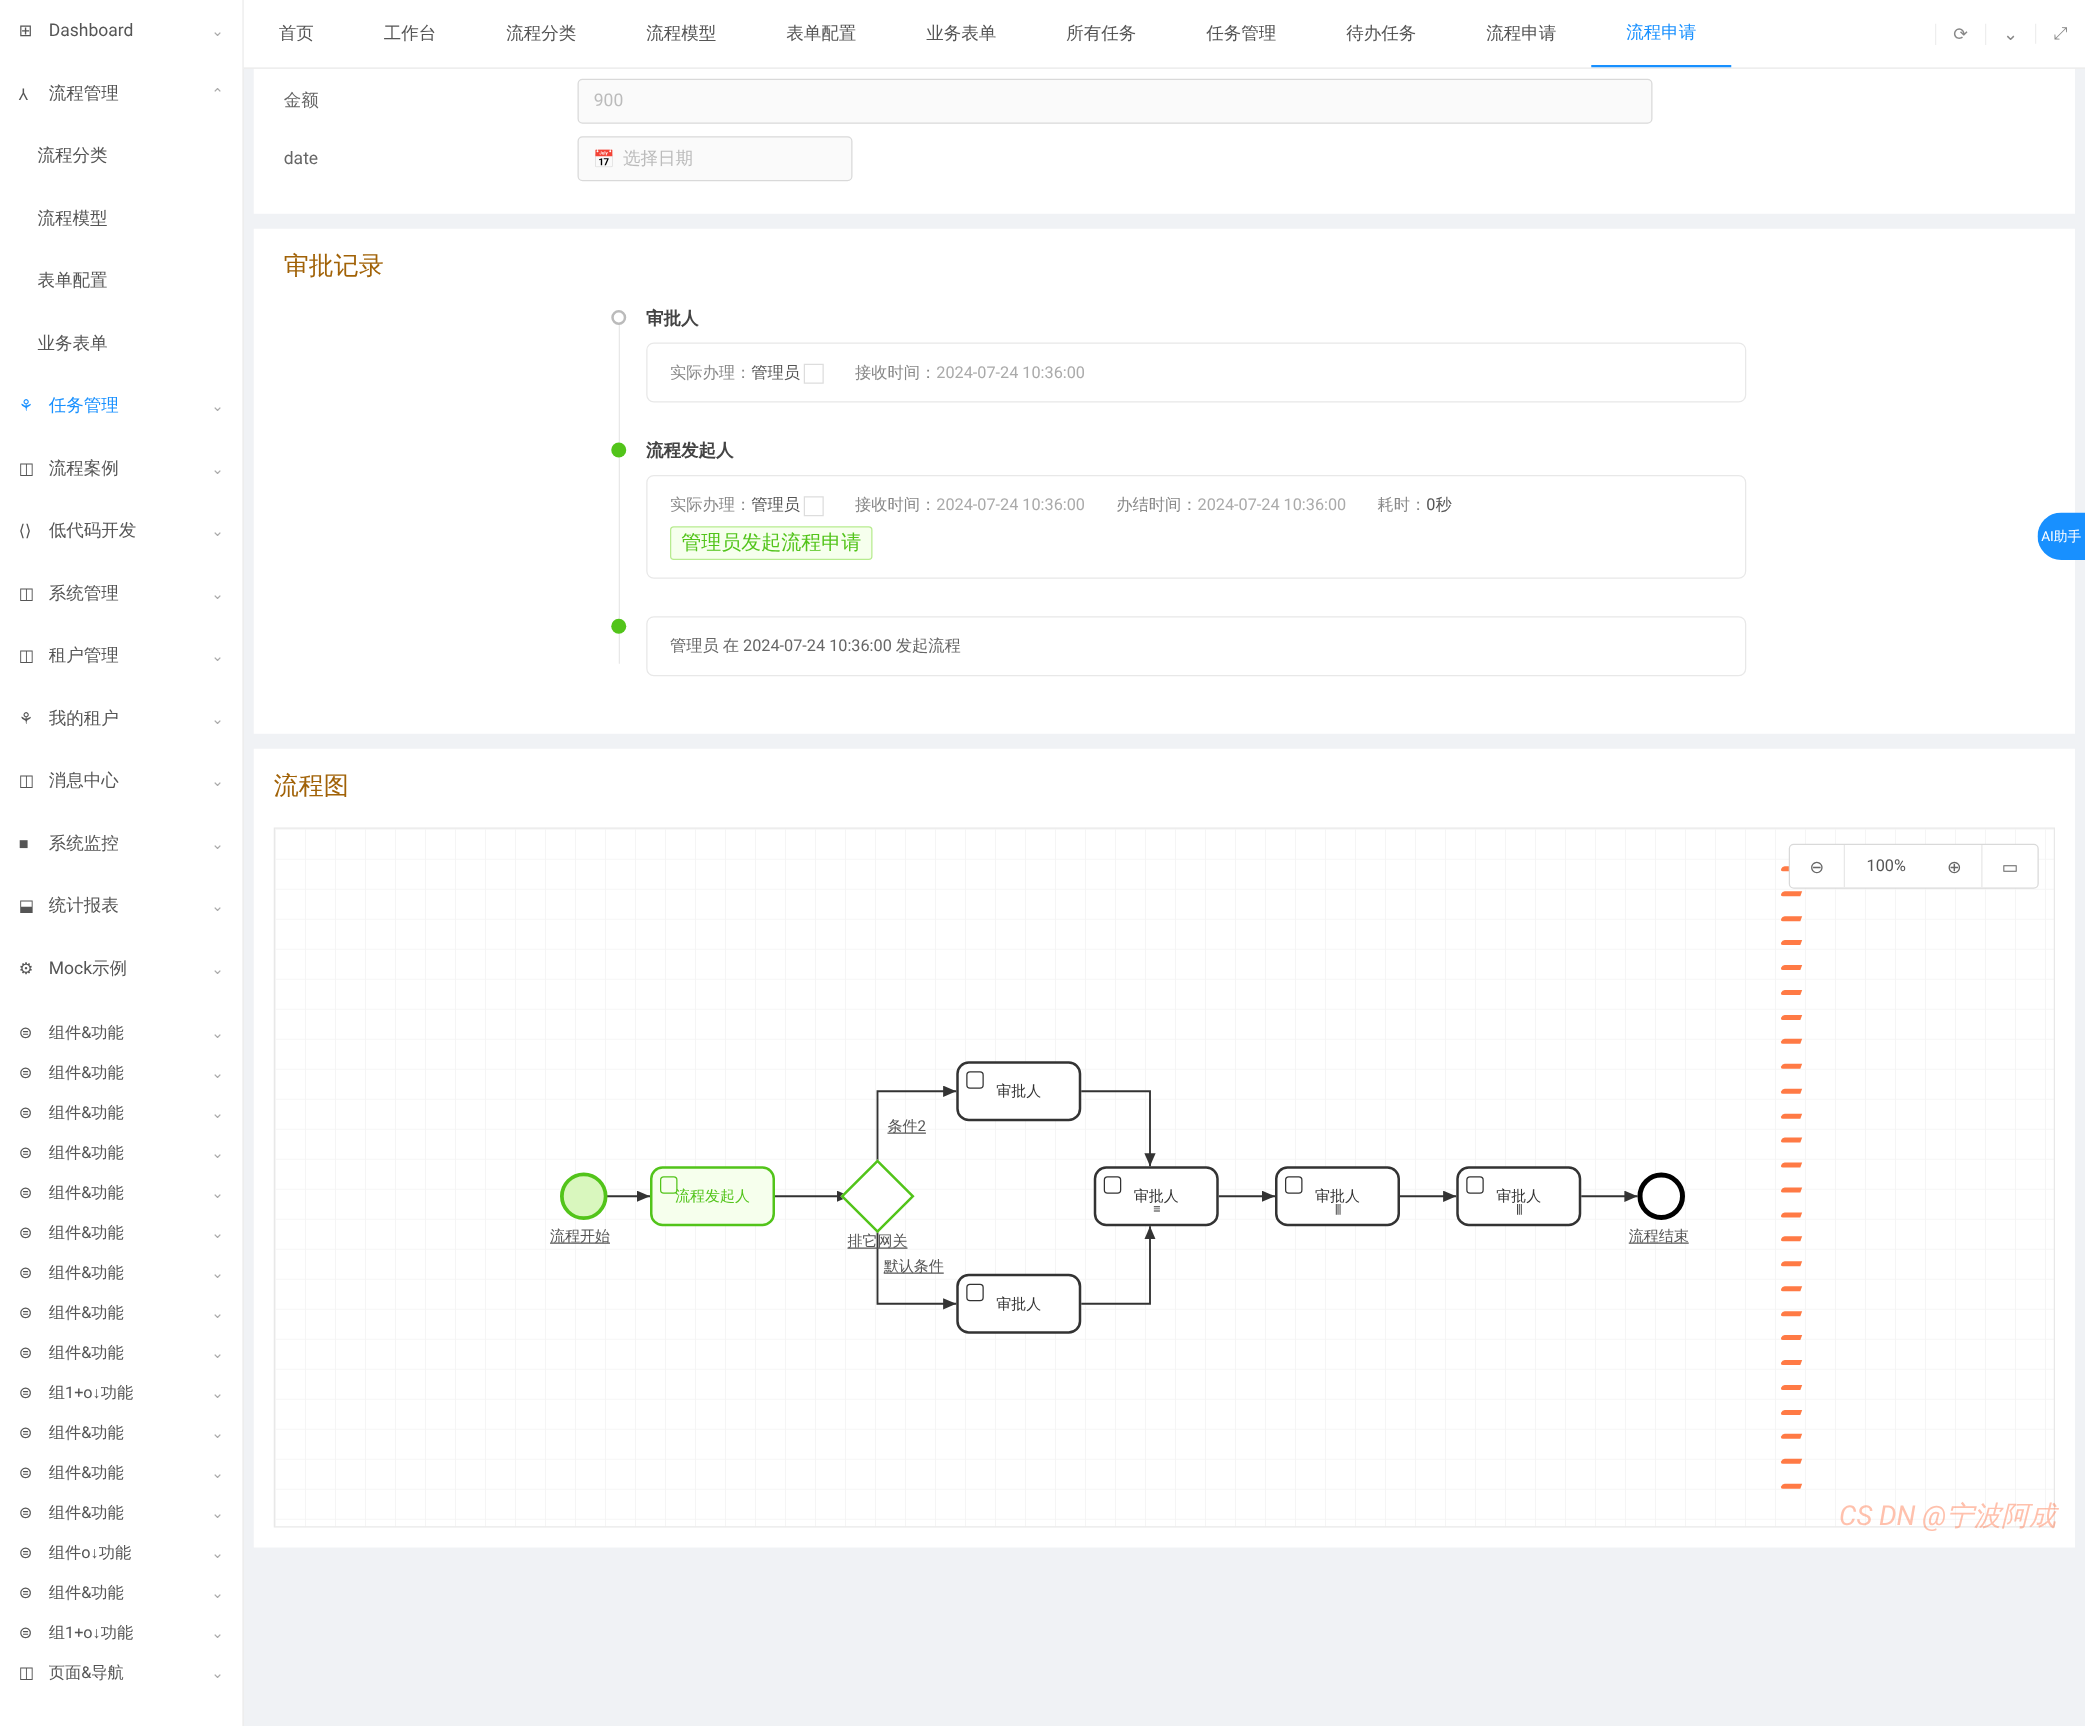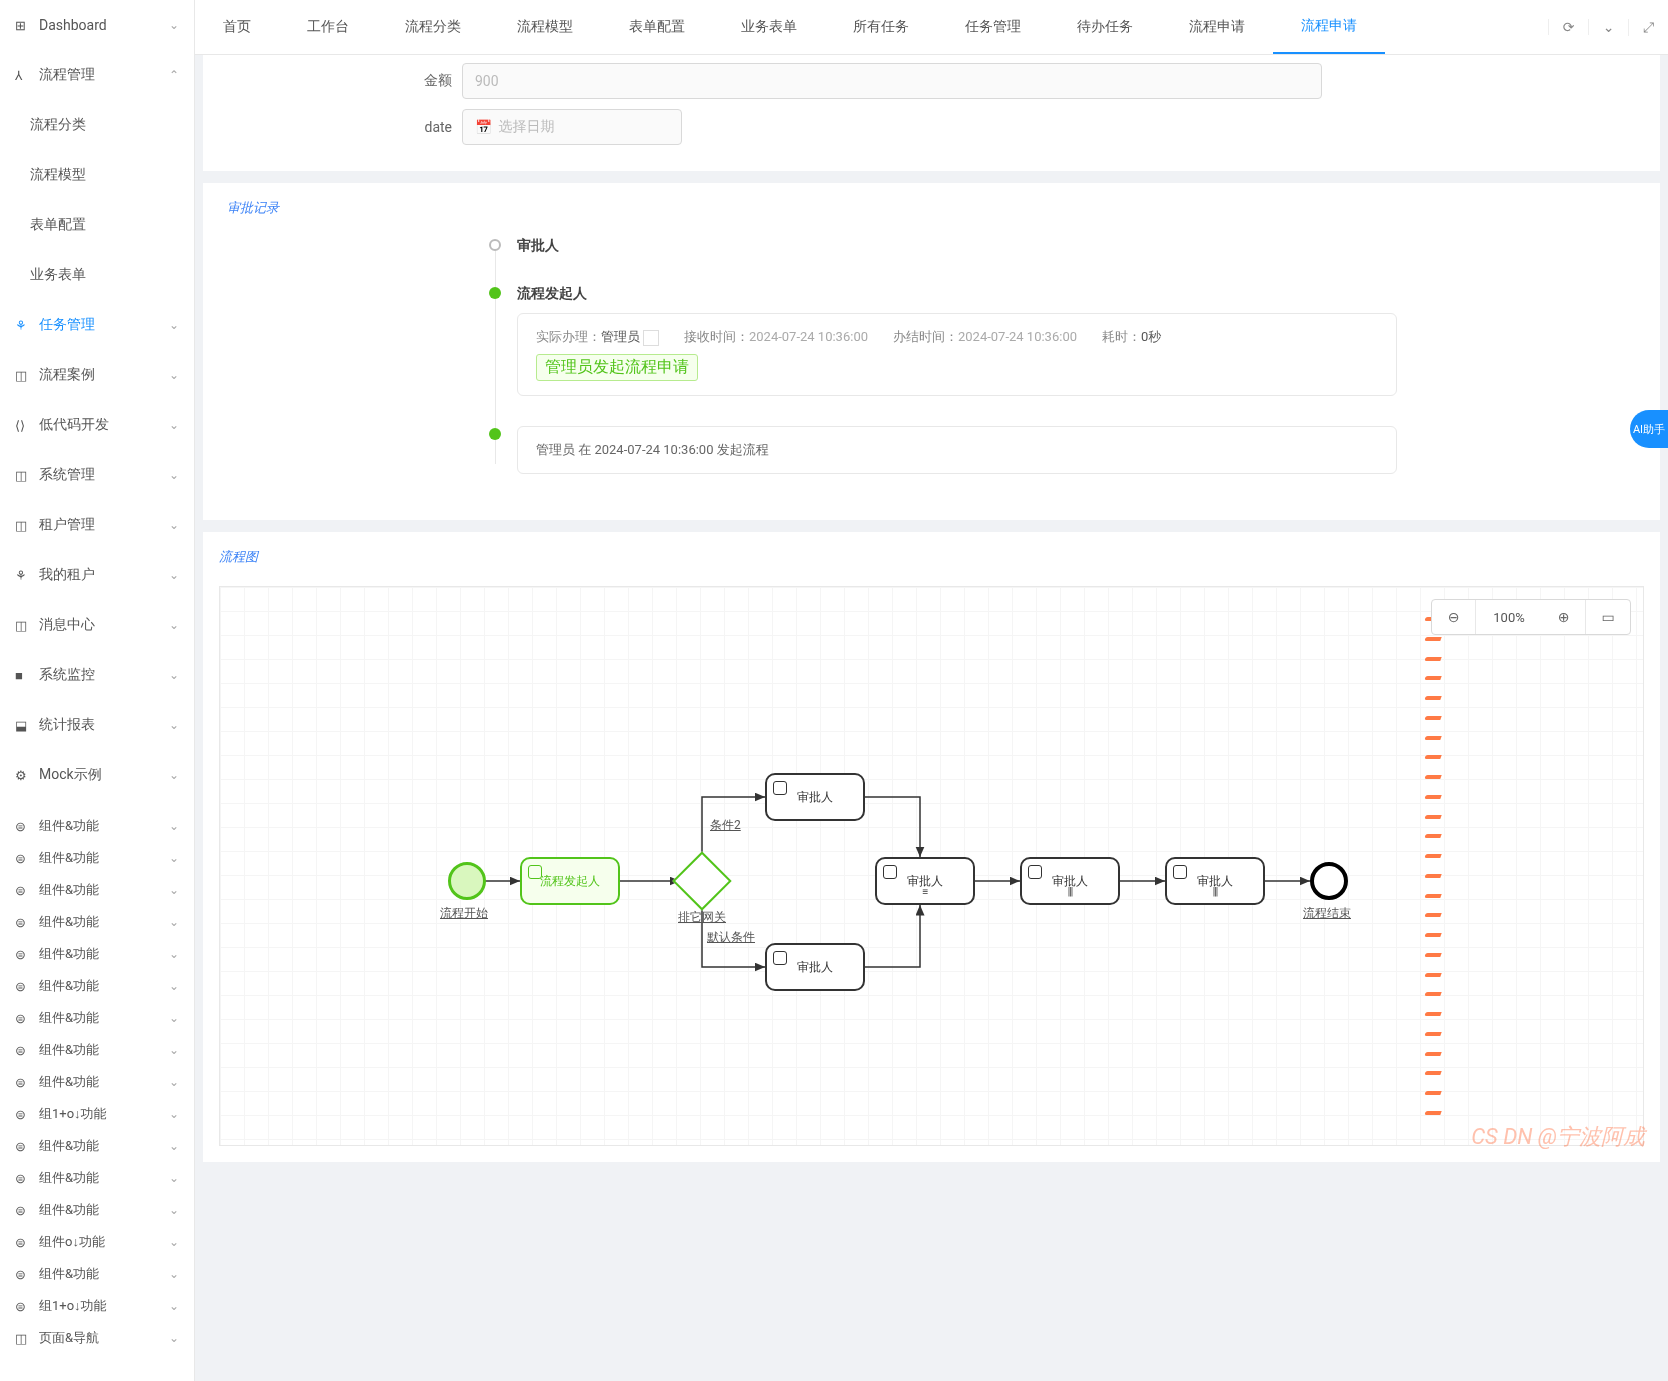--- a/index.html
+++ b/index.html
@@ -21,31 +21,31 @@
 .tab.active { color: #1890ff; border-bottom: 2px solid #1890ff; }
 .tab-icons { display: flex; align-items: center; margin-left: auto; }
 .tab-ico { width: 40px; display: flex; align-items: center; justify-content: center; border-left: 1px solid #eee; cursor: pointer; color: #888; }
 
 
 .content { position: absolute; left: 195px; top: 55px; right: 0; bottom: 0; padding: 0 8px; overflow: hidden; }
 .panel { background: #fff; margin-bottom: 12px; padding: 16px 24px; }
 
 
 .form-row { display: flex; align-items: center; margin-bottom: 10px; }
-.form-label { width: 235px; text-align: right; padding-right: 10px; color: #666; }
+.form-label { width: 235px; padding-right: 10px; color: #666; }
 .form-input { flex: 0 0 860px; height: 36px; border: 1px solid #d9d9d9; border-radius: 4px; padding: 0 12px; color: #bbb; background: #fafafa; display: flex; align-items: center; }
 .form-input.narrow { flex: 0 0 220px; }
 .btn-row { margin-left: 245px; display: flex; gap: 10px; margin-top: 15px; }
 .btn { height: 35px; padding: 0 20px; border-radius: 4px; color: #fff; border: none; cursor: pointer; font-size: 14px; }
 .btn.green { background: #52c41a; }
 .btn.orange { background: #faad14; }
 .btn.red { background: #ff4d4f; }
 
 
-.section-title { color: #3b82f6; margin-bottom: 20px; font-size: 13px; font-style: italic; }
+.section-title { color: #a16207; margin-bottom: 20px; font-size: 20px; }
 .timeline { margin-left: 260px; position: relative; }
 .timeline::before { content: ''; position: absolute; left: 8px; top: 10px; bottom: 10px; width: 1px; background: #e8e8e8; }
 .tl-item { position: relative; padding-left: 30px; margin-bottom: 30px; }
 .tl-dot { position: absolute; left: 2px; top: 2px; width: 12px; height: 12px; border-radius: 50%; }
 .tl-dot.gray { border: 2px solid #bbb; background: #fff; }
 .tl-dot.green { background: #52c41a; }
 .tl-title { font-weight: 600; color: #444; margin-bottom: 10px; }
 .tl-card { border: 1px solid #e8e8e8; border-radius: 6px; padding: 14px 18px; width: 880px; color: #666; font-size: 13px; }
 .tl-card .pair { display: inline-block; margin-right: 25px; }
 .tl-card .k { color: #888; }
@@ -281,20 +281,21 @@
       </div>
     </div>
   </div>
 
   <div class="panel">
     <div class="section-title">审批记录</div>
     <div class="timeline" id="timeline">
         <div class="tl-item">
           <div class="tl-dot gray"></div>
           <div class="tl-title">审批人</div>
+          <div class="tl-card"><span class="pair"><span class="k">实际办理：</span><span class="v">管理员</span><span class="handler-box"></span></span><span class="pair"><span class="k">接收时间：</span><span class="v light">2024-07-24 10:36:00</span></span></div>
         </div>
         <div class="tl-item">
           <div class="tl-dot green"></div>
           <div class="tl-title">流程发起人</div>
           <div class="tl-card"><span class="pair"><span class="k">实际办理：</span><span class="v">管理员</span><span class="handler-box"></span></span><span class="pair"><span class="k">接收时间：</span><span class="v light">2024-07-24 10:36:00</span></span><span class="pair"><span class="k">办结时间：</span><span class="v light">2024-07-24 10:36:00</span></span><span class="pair"><span class="k">耗时：</span><span class="v">0秒</span></span><div><span class="tag-green">管理员发起流程申请</span></div></div>
         </div>
         <div class="tl-item">
           <div class="tl-dot green"></div>
           <div class="tl-card">管理员 在 2024-07-24 10:36:00 发起流程</div>
         </div>

